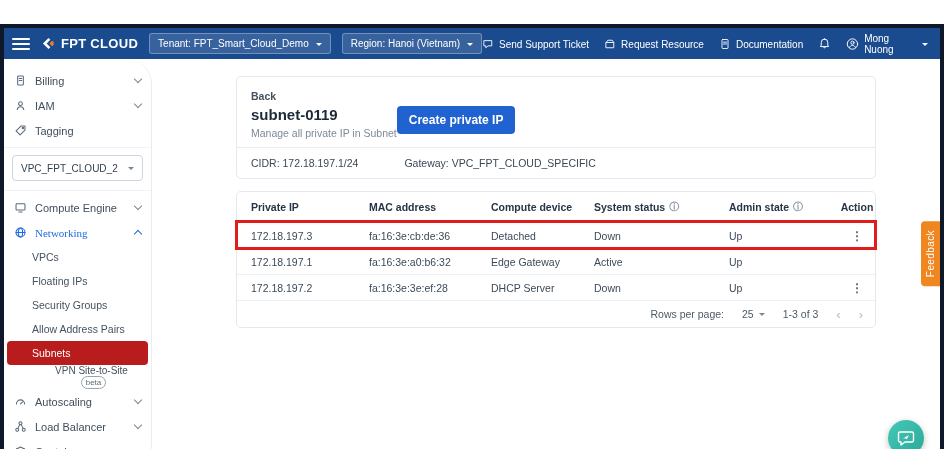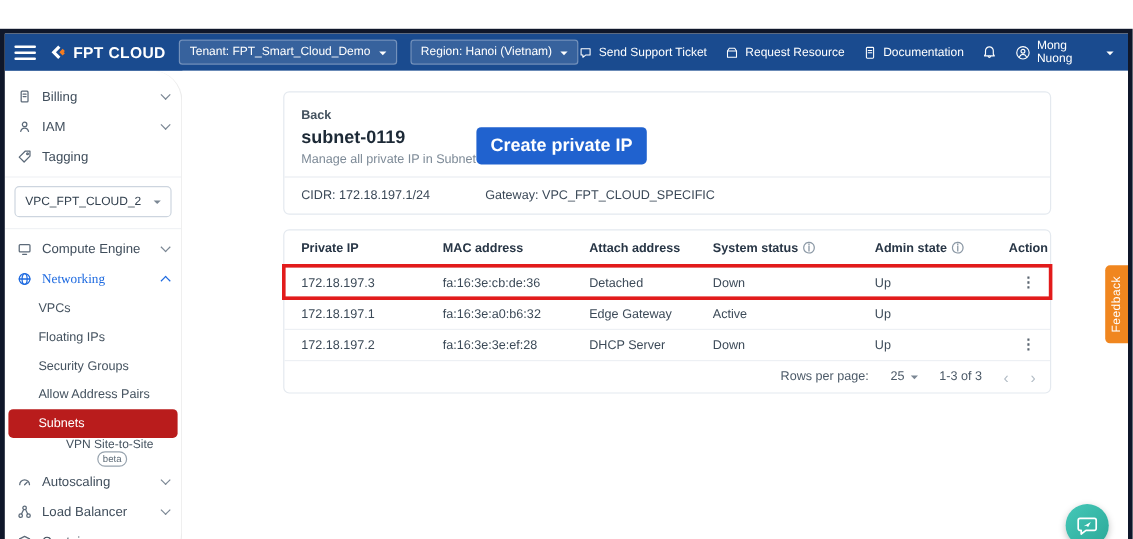--- a/index.html
+++ b/index.html
@@ -38,21 +38,21 @@
   .badge-beta{margin-left:4px;border:1px solid #97a3ae;border-radius:7px;font-size:8px;padding:0 4px;color:#5d6b77;line-height:11px;}
   .sub-item.vpn{font-size:10px;flex-direction:column;}
 
   main{flex:1;position:relative;padding:17px 64px 0 84px;background:#fff;}
   .card{border:1px solid #e4e9ef;border-radius:5px;background:#fff;}
   .head-card{padding:9px 14px 9px;}
   .back{font-size:10.5px;color:#44525f;font-weight:700;cursor:pointer;text-decoration:none;display:inline-block;}
   .title-row{display:flex;align-items:flex-start;margin-top:2px;}
   h1{font-size:15px;line-height:18px;color:#1c2936;font-weight:700;}
   .subtitle{font-size:10.5px;color:#7d8a97;margin-top:3px;}
-  .btn-primary{background:#2062cf;color:#fff;font-size:15px;border:none;border-radius:4px;padding:7px 12px;font-weight:600;cursor:pointer;}
+  .btn-primary{background:#2062cf;color:#fff;font-size:12px;border:none;border-radius:4px;padding:7px 12px;font-weight:600;cursor:pointer;}
   .divider{border-top:1px solid #e9edf2;margin:8px -14px 0;}
   .cidr-row{padding-top:9px;display:flex;gap:46px;font-size:10.5px;color:#3a4857;}
 
   .table-card{margin-top:12px;}
   .trow{display:flex;align-items:center;height:26px;font-size:10.5px;color:#3c4a58;padding-left:14px;}
   .trow + .trow, .tfoot{border-top:1px solid #edf0f4;}
   .thead{height:30px;font-weight:700;color:#273545;justify-content:space-between;}
   .c1{width:118px;}.c2{width:122px;}.c3{width:103px;}.c4{width:135px;display:flex;align-items:center;gap:4px;}.c5{width:110px;display:flex;align-items:center;gap:4px;}
   .c6{flex:1;text-align:center;}
   .info{font-size:10px;color:#8b98a5;font-style:normal;}
@@ -247,21 +247,21 @@
         <div class="cidr-row">
           <span>CIDR: 172.18.197.1/24</span>
           <span>Gateway: VPC_FPT_CLOUD_SPECIFIC</span>
         </div>
       </section>
 
       <section class="card table-card">
         <div class="trow thead">
           <div class="c1">Private IP</div>
           <div class="c2">MAC address</div>
-          <div class="c3">Attach address</div>
+          <div class="c3">Compute device</div>
           <div class="c4">
             <span>System status</span>
             <span class="info">ⓘ</span>
           </div>
           <div class="c5">
             <span>Admin state</span>
             <span class="info">ⓘ</span>
           </div>
           <div class="c6">Action</div>
         </div>

